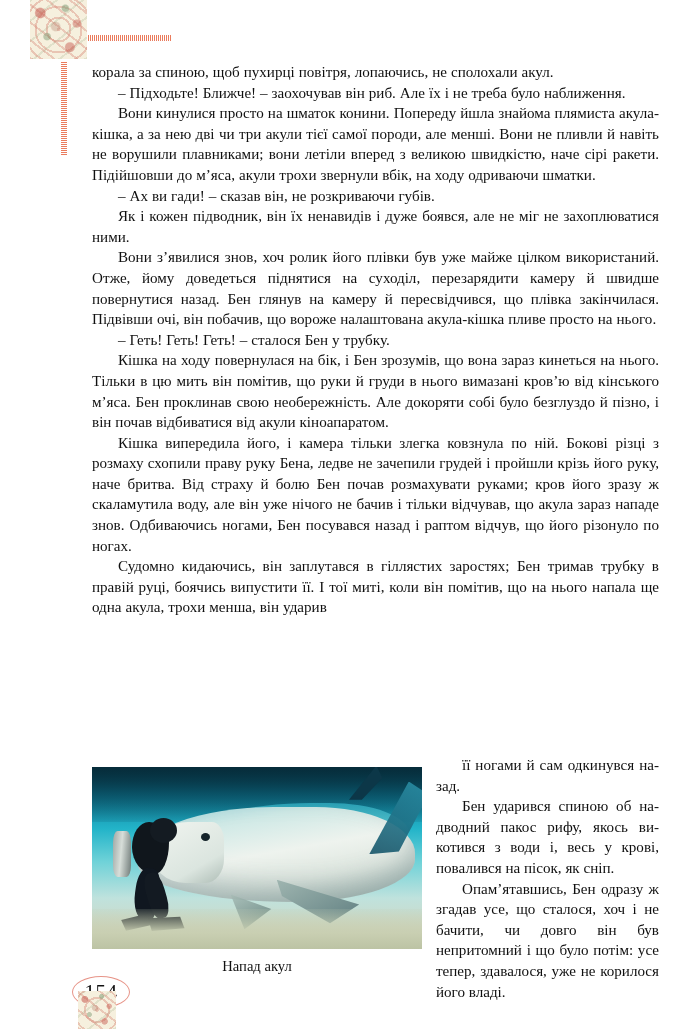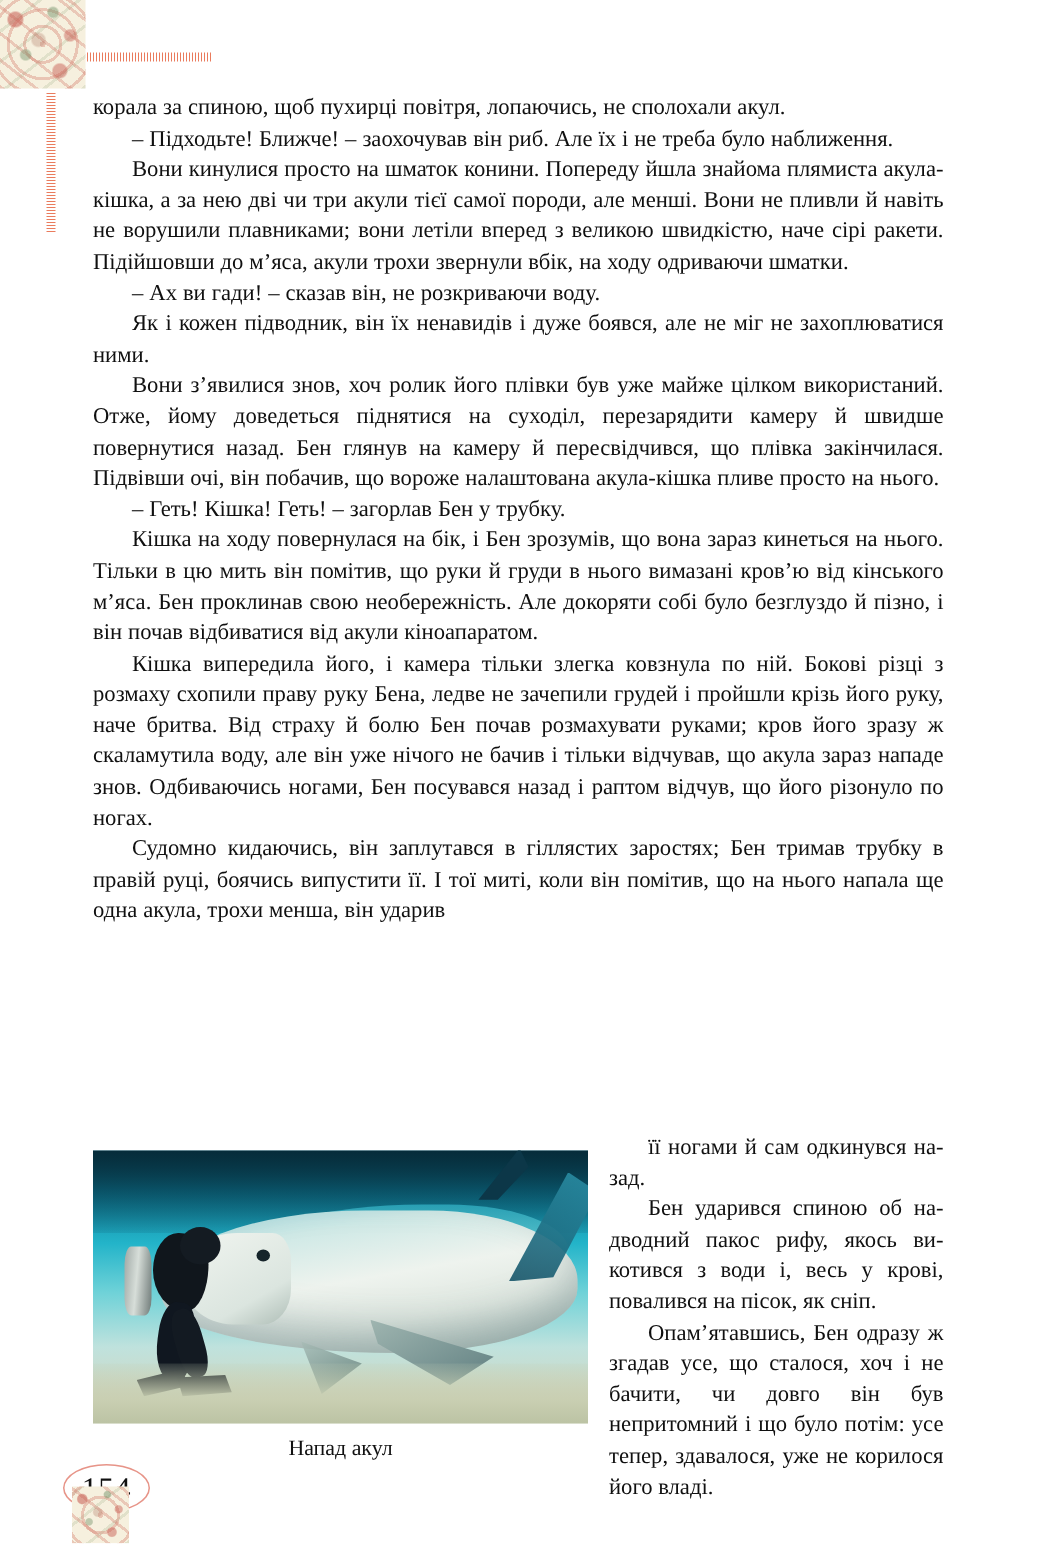--- a/index.html
+++ b/index.html
@@ -9,20 +9,21 @@
   }
   body {
     font-family: "Liberation Serif", "DejaVu Serif", serif;
   }
   .page {
     position: relative;
     width: 641px;
     height: 1029px;
     background: #ffffff;
     overflow: hidden;
+    margin-left: 30px;
   }
 
   
   .corner-orn {
     position: absolute;
     background-color: #f6f0de;
     background-image:
       radial-gradient(circle at 18% 22%, rgba(198,90,80,0.55) 0 7%, rgba(198,90,80,0) 9%),
       radial-gradient(circle at 62% 14%, rgba(120,150,110,0.50) 0 5%, rgba(120,150,110,0) 7%),
       radial-gradient(circle at 82% 40%, rgba(198,90,80,0.45) 0 6%, rgba(198,90,80,0) 8%),
@@ -245,24 +246,24 @@
 <div class="page">
 
   <div class="corner-orn tl"></div>
   <div class="rule-h"></div>
   <div class="rule-v"></div>
 
   <div class="content">
     <p class="para cont">корала за спиною, щоб пухирці повітря, лопаючись, не сполохали акул.</p>
     <p class="para">– Підходьте! Ближче! – заохочував він риб. Але їх і не треба було наближення.</p>
     <p class="para">Вони кинулися просто на шматок конини. Попереду йшла знайома плямиста акула-кішка, а за нею дві чи три акули тієї самої породи, але менші. Вони не пливли й навіть не ворушили плавниками; вони летіли вперед з великою швидкістю, наче сірі ракети. Підійшовши до м’яса, акули трохи звернули вбік, на ходу одриваючи шматки.</p>
-    <p class="para">– Ах ви гади! – сказав він, не розкриваючи воду.</p>
+    <p class="para">– Ах ви гади! – сказав він, не розкриваючи губів.</p>
     <p class="para">Як і кожен підводник, він їх ненавидів і дуже боявся, але не міг не захоплюватися ними.</p>
     <p class="para">Вони з’явилися знов, хоч ролик його плівки був уже майже цілком використаний. Отже, йому доведеться піднятися на суходіл, перезаря­дити камеру й швидше повернутися назад. Бен глянув на камеру й пе­ресвідчився, що плівка закінчилася. Підвівши очі, він побачив, що вороже налаштована акула-кішка пливе просто на нього.</p>
-    <p class="para">– Геть! Кішка! Геть! – загорлав Бен у трубку.</p>
+    <p class="para">– Геть! Геть! Геть! – сталося Бен у трубку.</p>
     <p class="para">Кішка на ходу повернулася на бік, і Бен зрозумів, що вона зараз кинеться на нього. Тільки в цю мить він помітив, що руки й груди в нього вимазані кров’ю від кінського м’яса. Бен проклинав свою не­обережність. Але докоряти собі було безглуздо й пізно, і він почав від­биватися від акули кіноапаратом.</p>
     <p class="para">Кішка випередила його, і камера тільки злегка ковзнула по ній. Бокові різці з розмаху схопили праву руку Бена, ледве не зачепили грудей і пройшли крізь його руку, наче бритва. Від страху й болю Бен почав розмахувати руками; кров його зразу ж скаламутила воду, але він уже нічого не бачив і тільки відчував, що акула зараз нападе знов. Одбиваючись ногами, Бен посувався назад і раптом відчув, що його різонуло по ногах.</p>
     <p class="para">Судомно кидаючись, він заплутався в гіллястих заростях; Бен три­мав трубку в правій руці, боячись випустити її. І тої миті, коли він помітив, що на нього напала ще одна акула, трохи менша, він ударив</p>
   </div>
 
   <div class="figure-wrap">
     <div class="photo">
       <div class="water-dark"></div>
       <div class="topfin"></div>
       <div class="shark-back"></div>

